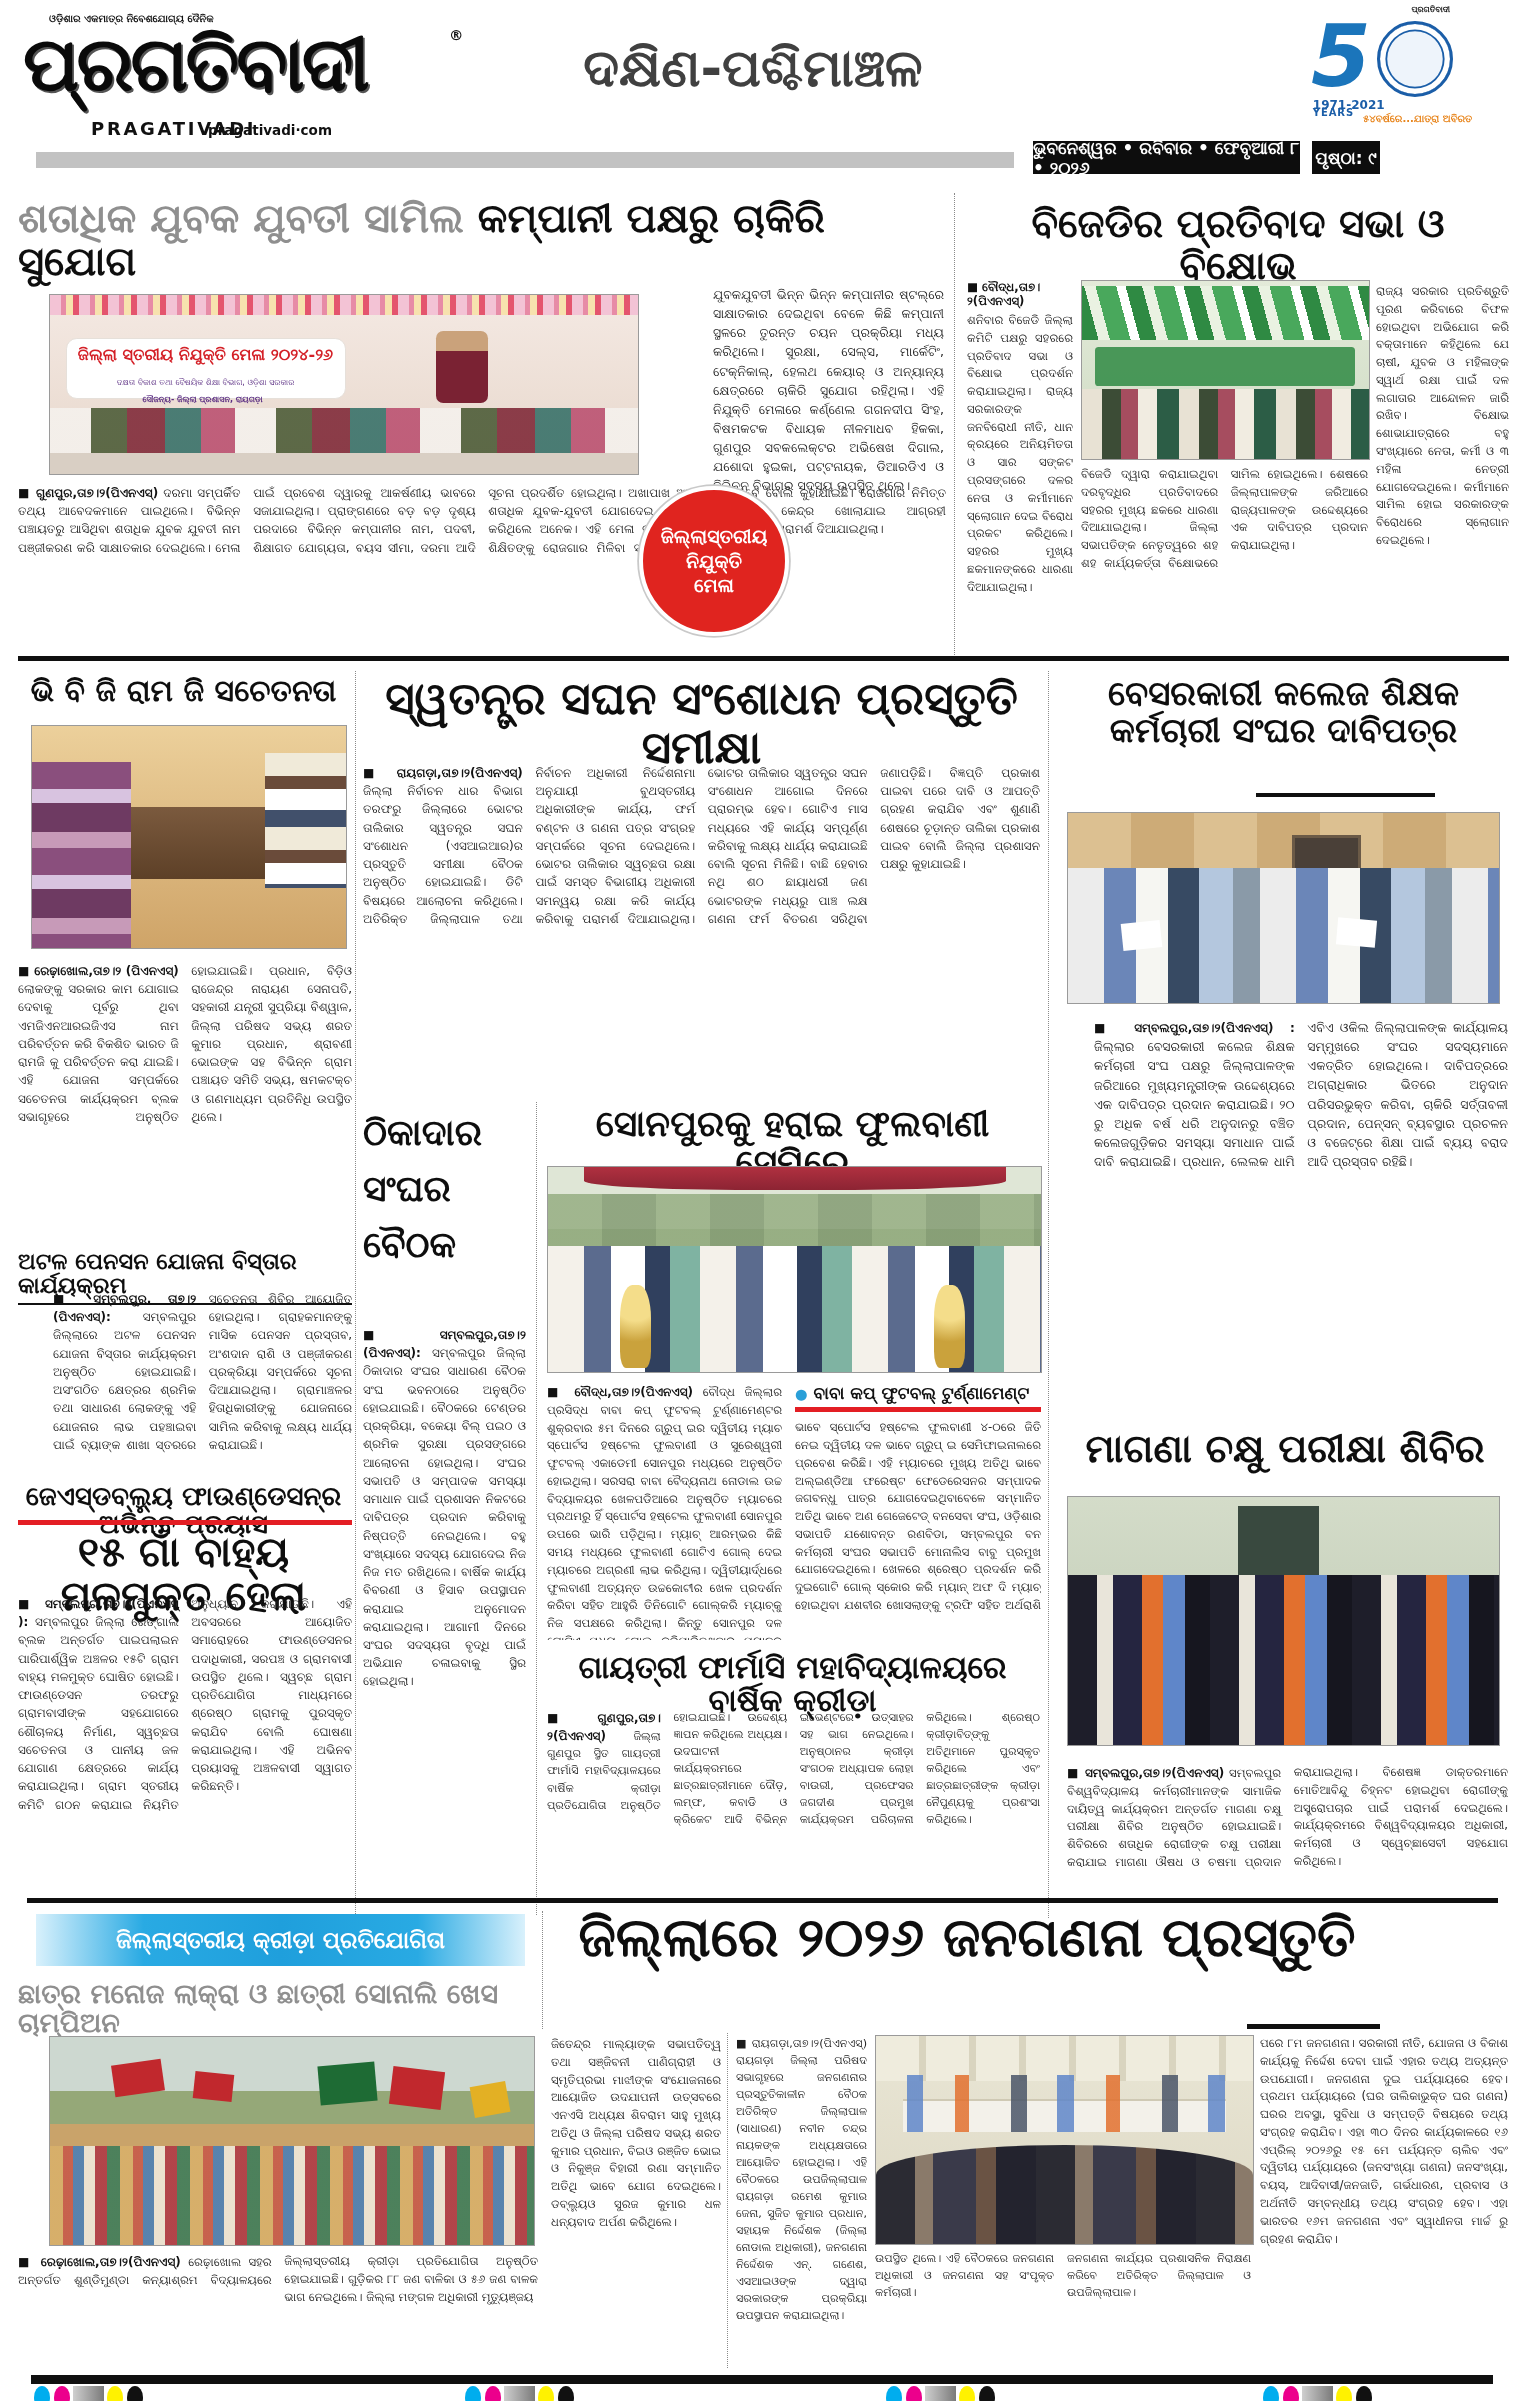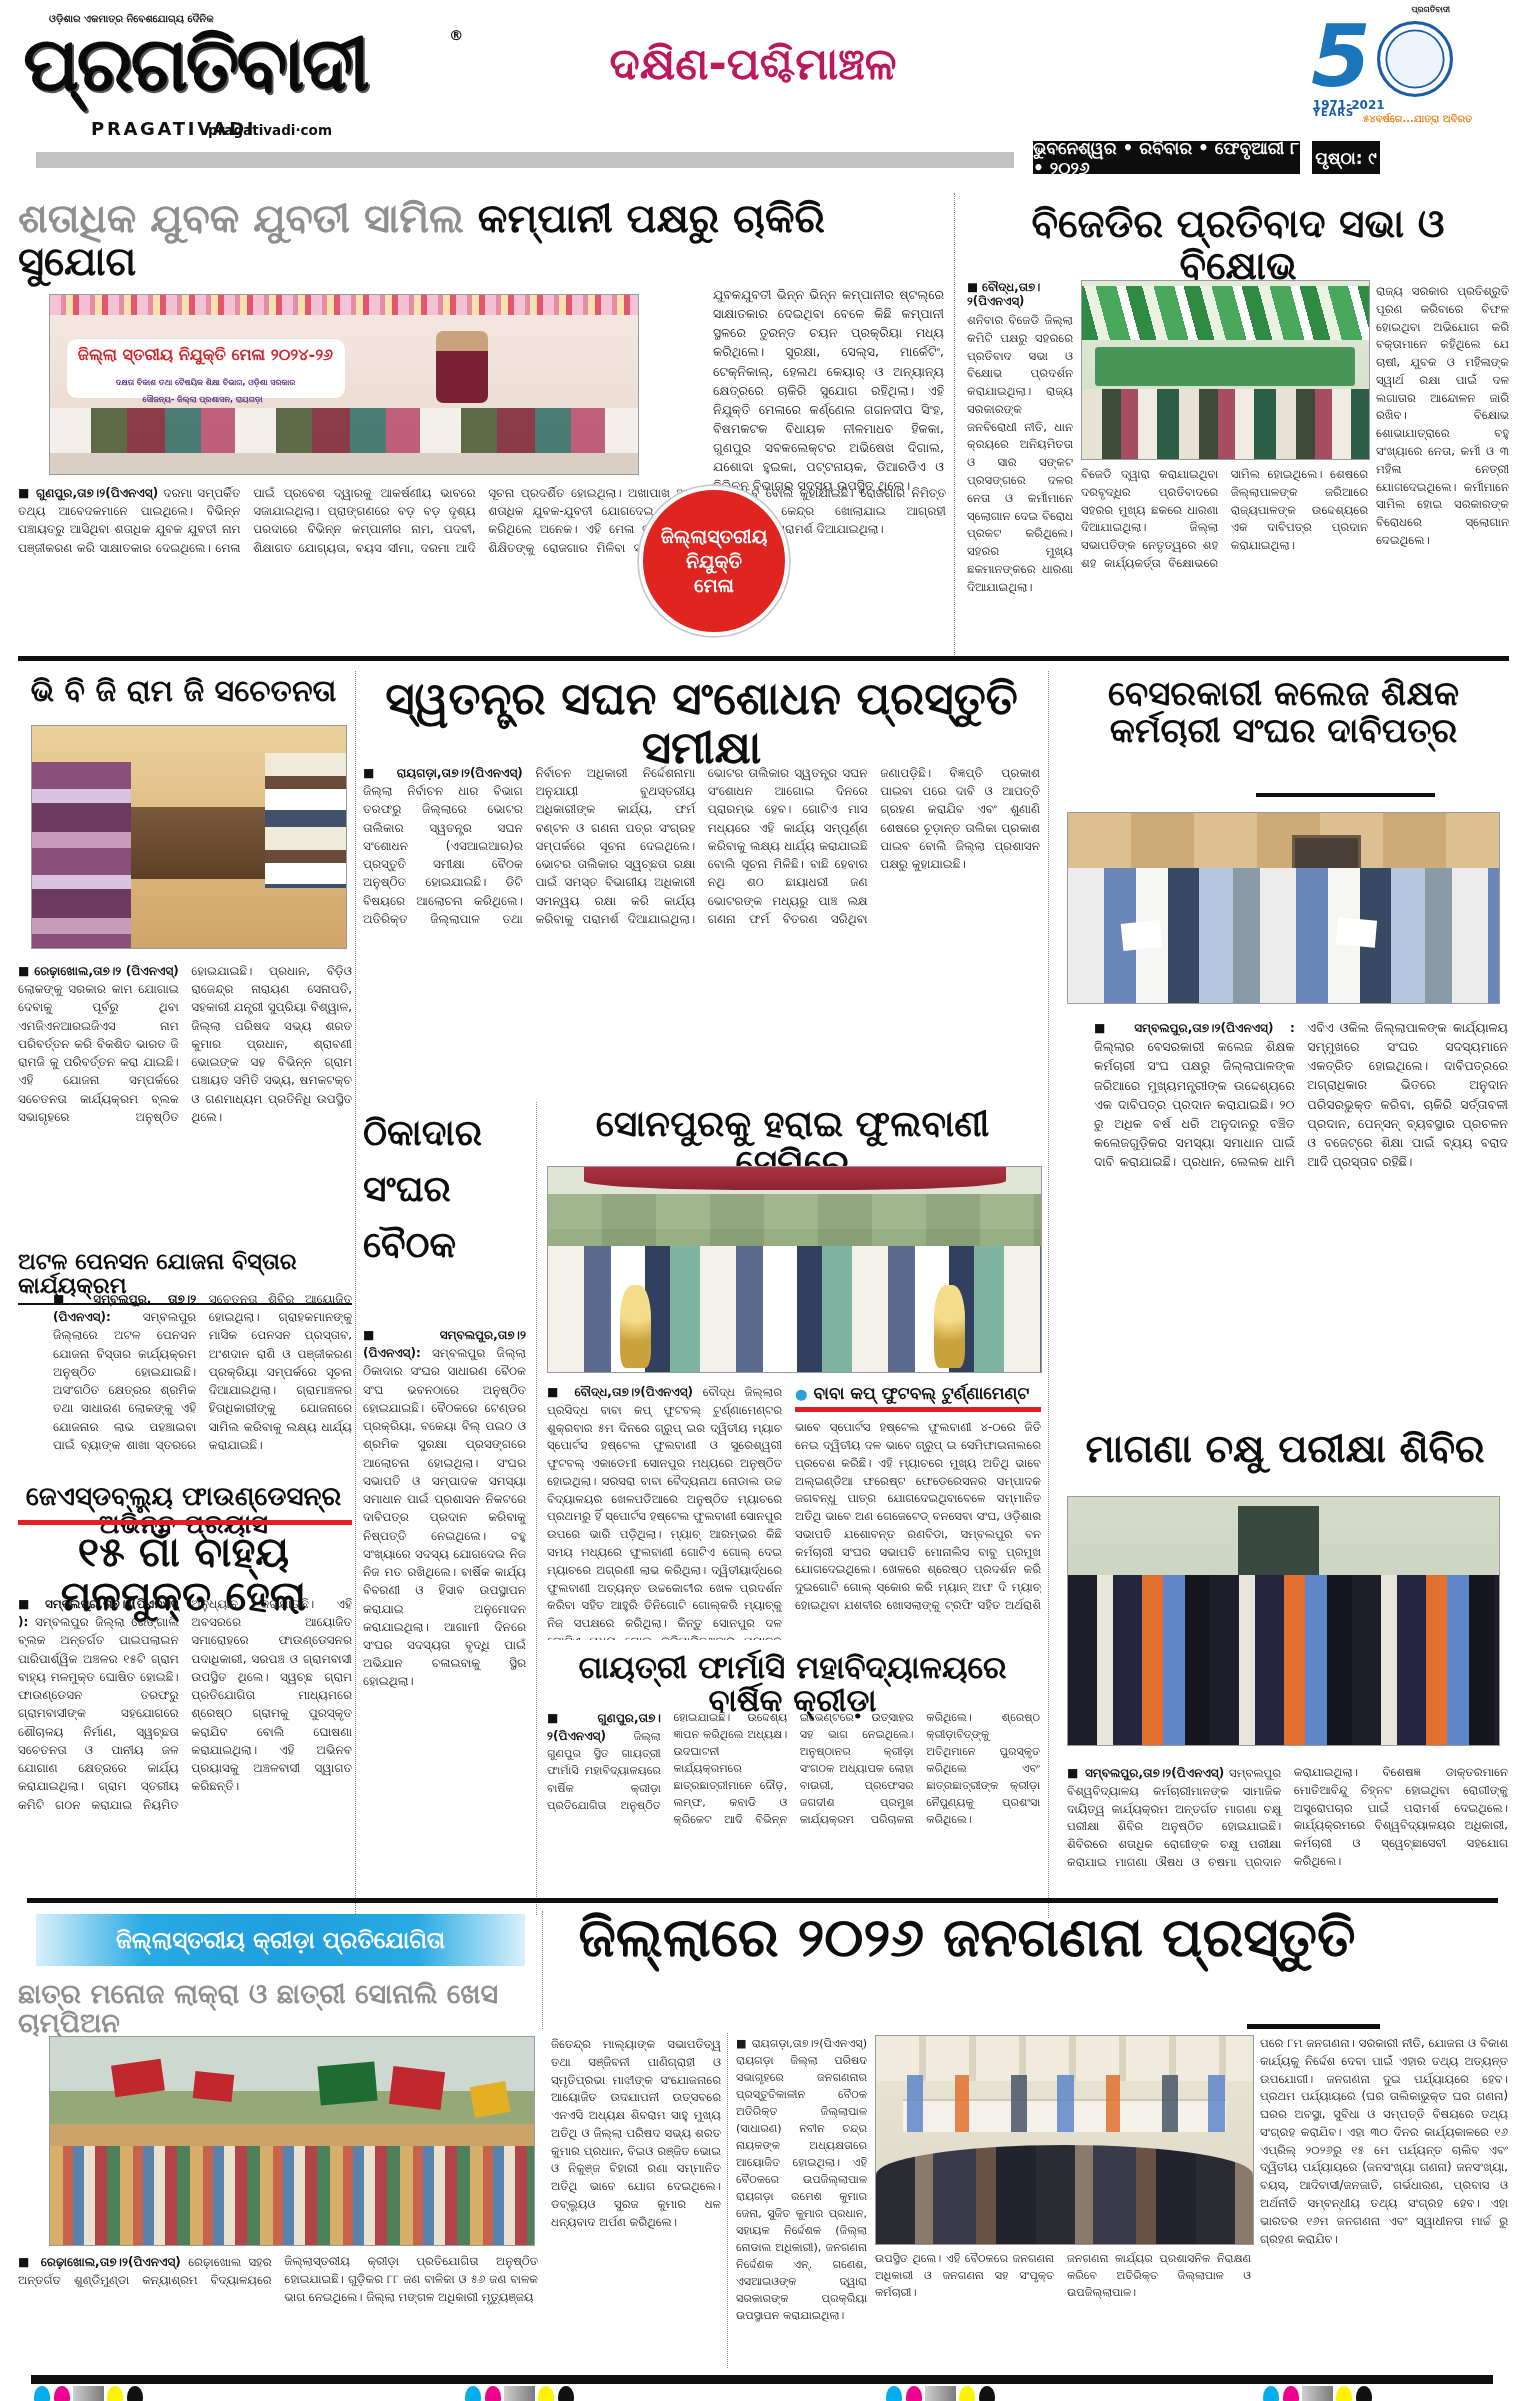--- a/index.html
+++ b/index.html
@@ -30,21 +30,21 @@
 <body>
 
 <div id="page">
 
   <div class="abs" style="left:49px;top:12.6px;font-size:10px;font-weight:600;">ଓଡ଼ିଶାର ଏକମାତ୍ର ନିବେଶଯୋଗ୍ୟ ଦୈନିକ</div>
   <div class="abs" style="left:23px;top:20px;font-size:75px;font-weight:900;letter-spacing:-2.7px;color:#0a0a0a;text-shadow:1.8px 1.8px 0 #555;">ପ୍ରଗତିବାଦୀ</div>
   <div class="abs" style="left:449px;top:27px;font-size:14.4px;font-weight:700;">®</div>
   <div class="abs" style="left:91px;top:118px;font-size:18px;font-weight:800;letter-spacing:2.7px;">PRAGATIVADI</div>
   <div class="abs" style="left:208px;top:122px;font-size:13.5px;font-weight:800;">pragativadi·com</div>
 
-  <div class="abs ctr" style="left:484px;top:38px;width:538px;font-size:44px;font-weight:900;color:#be185d;">ଦକ୍ଷିଣ-ପଶ୍ଚିମାଞ୍ଚଳ</div>
+  <div class="abs ctr" style="left:484px;top:38px;width:538px;font-size:52px;font-weight:900;color:#404040;">ଦକ୍ଷିଣ-ପଶ୍ଚିମାଞ୍ଚଳ</div>
 
   <div class="abs" style="left:1311px;top:5.4px;width:193px;height:126px;">
     <div class="abs" style="right:54px;top:0;font-size:8px;font-weight:800;">ପ୍ରଗତିବାଦୀ</div>
     <div class="abs" style="left:0px;top:7.2px;font-size:86px;font-weight:900;font-style:italic;color:#1b75bb;line-height:1;">5</div>
     <div class="abs" style="left:66px;top:16px;width:70px;height:70px;border-radius:50%;border:3.6px solid #1b5ea8;background:radial-gradient(circle,#eef4fb 55%,#cfe0f2 56%);box-shadow:inset 0 0 0 5.4px #fff,inset 0 0 0 7.2px #1b5ea8;"></div>
     <div class="abs" style="left:1.8px;top:93px;font-size:12px;color:#1b5ea8;font-weight:700;">1971-2021</div>
     <div class="abs" style="left:1.8px;top:102px;font-size:10px;color:#1b5ea8;font-weight:900;letter-spacing:0.9px;">YEARS</div>
     <div class="abs" style="left:52px;top:108px;font-size:10px;color:#e8851c;font-weight:800;">୫୪ବର୍ଷରେ...ଯାତ୍ରା ଅବିରତ</div>
   </div>
 
@@ -58,21 +58,21 @@
 
   <div class="abs hl" style="left:18px;top:197px;width:933px;font-size:40px;">
     <span class="hl-gray">ଶତାଧିକ ଯୁବକ ଯୁବତୀ ସାମିଲ</span>
     <span>କମ୍ପାନୀ ପକ୍ଷରୁ ଚାକିରି ସୁଯୋଗ</span>
   </div>
 
   <div class="ph" style="left:49px;top:294px;width:588px;height:179px;background:linear-gradient(#f4e9e3,#e7d7cb);">
     <span class="dec" style="left:0;top:0;width:100%;height:20px;background:repeating-linear-gradient(90deg,#f3c3d5 0 10.8px,#e78ba6 10.8px 16px,#f7e2ae 16px 23px,#e4556e 23px 29px);"></span>
     <span class="dec" style="left:16px;top:43px;width:278px;height:59px;background:#fff;border-radius:10.8px;border:1.8px solid #e6e0da;"></span>
     <div class="abs ctr" style="left:20px;top:50px;width:271px;font-size:16px;font-weight:800;color:#d42027;">ଜିଲ୍ଲା ସ୍ତରୀୟ ନିଯୁକ୍ତି ମେଳା ୨୦୨୪-୨୬</div>
-    <div class="abs ctr" style="left:20px;top:83px;width:271px;font-size:8px;font-weight:700;color:#5a2d82;">ଦକ୍ଷତା ବିକାଶ ତଥା ବୈଷୟିକ ଶିକ୍ଷା ବିଭାଗ, ଓଡ଼ିଶା ସରକାର</div>
+    <div class="abs ctr" style="left:20px;top:83px;width:271px;font-size:8px;font-weight:400;color:#5a2d82;">ଦକ୍ଷତା ବିକାଶ ତଥା ବୈଷୟିକ ଶିକ୍ଷା ବିଭାଗ, ଓଡ଼ିଶା ସରକାର</div>
     <div class="abs ctr" style="left:36px;top:100px;width:233px;font-size:8px;font-weight:700;color:#5a2d82;">ସୌଜନ୍ୟ- ଜିଲ୍ଲା ପ୍ରଶାସନ, ରାୟଗଡ଼ା</div>
     <span class="dec" style="left:386px;top:36px;width:52px;height:72px;background:linear-gradient(#caa27b 0 28%,#7a2233 28%);border-radius:7.2px;"></span>
     <span class="dec" style="left:0;bottom:0;width:100%;height:66px;background:repeating-linear-gradient(90deg,#f5f2ee 0 41px,#44552f 41px 77px,#7a2030 77px 115px,#2e6b63 115px 151px,#b8496b 151px 185px);opacity:.85;"></span>
     <span class="dec" style="left:0;bottom:0;width:100%;height:21.5px;background:#d9cfc4;"></span>
   </div>
 
   <div class="abs bd" style="left:713px;top:285px;width:231px;height:370px;font-size:12.6px;">ଯୁବକଯୁବତୀ ଭିନ୍ନ ଭିନ୍ନ କମ୍ପାନୀର ଷ୍ଟଲ୍‌ରେ ସାକ୍ଷାତକାର ଦେଇଥିବା ବେଳେ କିଛି କମ୍ପାନୀ ସ୍ଥଳରେ ତୁରନ୍ତ ଚୟନ ପ୍ରକ୍ରିୟା ମଧ୍ୟ କରିଥିଲେ। ସୁରକ୍ଷା, ସେଲ୍ସ, ମାର୍କେଟିଂ, ଟେକ୍ନିକାଲ୍, ହେଲଥ କେୟାର୍ ଓ ଅନ୍ୟାନ୍ୟ କ୍ଷେତ୍ରରେ ଚାକିରି ସୁଯୋଗ ରହିଥିଲା। ଏହି ନିଯୁକ୍ତି ମେଳାରେ କର୍ଣ୍ଣେଲ ଗଗନଦୀପ ସିଂହ, ବିଷମକଟକ ବିଧାୟକ ନୀଳମାଧବ ହିକକା, ଗୁଣପୁର ସବକଲେକ୍ଟର ଅଭିଷେଖ ଦିଗାଲ, ଯଶୋଦା ହୁଇକା, ପଟ୍ଟନାୟକ, ଡିଆରଡିଏ ଓ ବିଭିନ୍ନ ବିଭାଗର ସଦସ୍ୟ ଉପସ୍ଥିତ ଥିଲେ।</div>
 
   <div class="abs" style="left:18px;top:484px;width:928px;height:170px;">
     <div class="bd c4" style="height:170px;">

